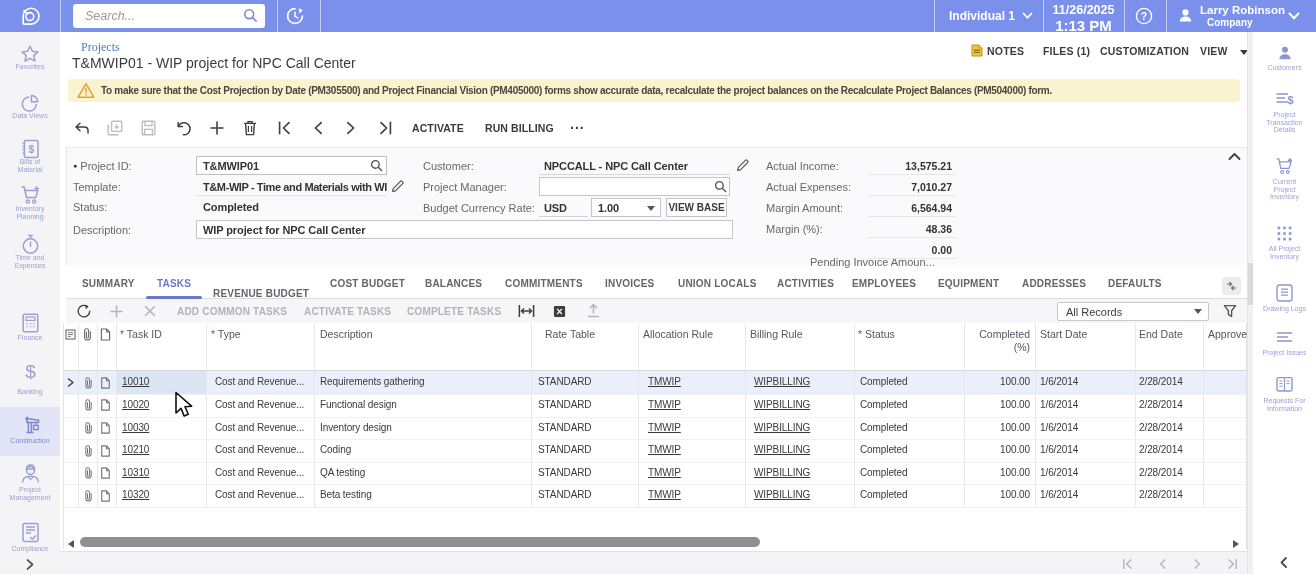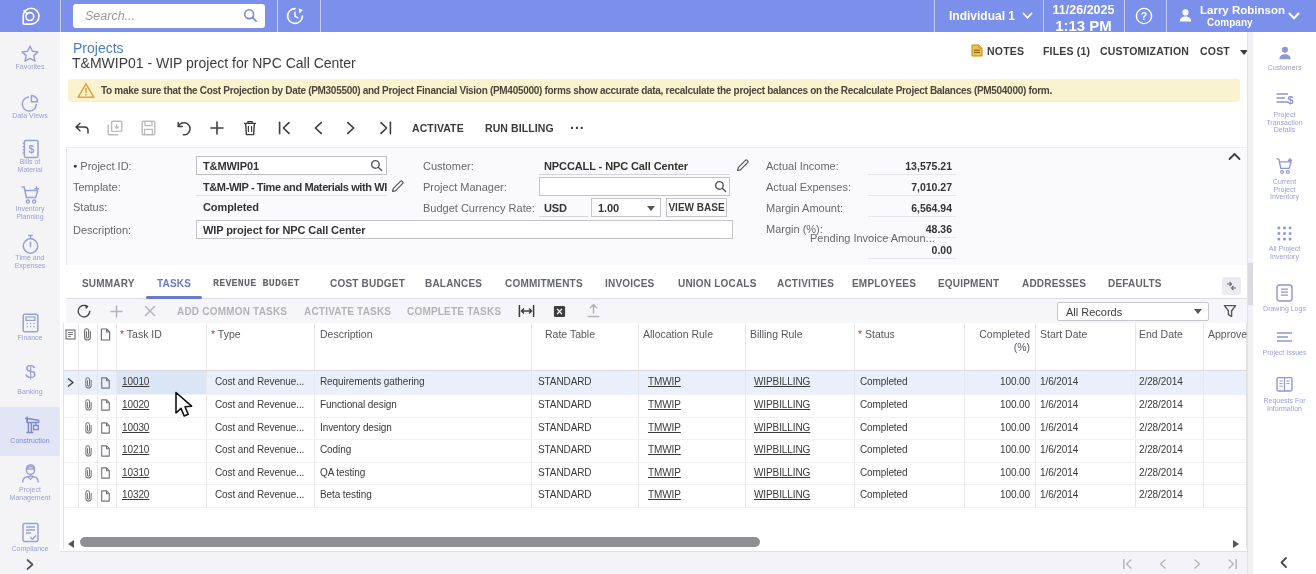--- a/index.html
+++ b/index.html
@@ -157,32 +157,32 @@
     </svg>
   <div class="sbitem sblabel" style="top:513px">Compliance</div>
 
   <svg class="abs" style="left:25px;top:526px" width="10" height="13" viewBox="0 0 10 13">
       <path d="M2.5 2 L7.5 6.5 L2.5 11" fill="none" stroke="#55565c" stroke-width="1.7" stroke-linecap="round" stroke-linejoin="round"></path>
     </svg>
 </div>
 
 <div id="main"></div>
 
-<div class="abs lnk" style="left:73px;top:40px;font-size:14px;">Projects</div>
+<div class="abs lnk" style="left:81px;top:40px;font-size:12px;font-family:Liberation Serif, serif;">Projects</div>
 <div class="abs" style="left:72px;top:55px;font-size:14px;font-weight:500;color:#3c3c3c;">T&amp;MWIP01 - WIP project for NPC Call Center</div>
 
 <svg class="abs" style="left:971px;top:44px" width="12" height="13" viewBox="0 0 12 13">
     <path d="M1 1 H8 L11 4 V12 H1 Z" fill="#f0c33c" stroke="#b98f1e" stroke-width="1"></path>
     <path d="M8 1 V4 H11" fill="#fae3a0" stroke="#b98f1e" stroke-width="1"></path>
     <path d="M3 6.2 H9 M3 8.4 H9" stroke="#7a5c10" stroke-width="1"></path>
   </svg>
 <div class="abs" style="left:987px;top:45px;font-size:10.5px;font-weight:600;color:#3c3c3c;letter-spacing:.2px;">NOTES</div>
 <div class="abs" style="left:1043px;top:45px;font-size:10.5px;font-weight:600;color:#3c3c3c;letter-spacing:.2px;">FILES (1)</div>
 <div class="abs" style="left:1100px;top:45px;font-size:10.5px;font-weight:600;color:#3c3c3c;letter-spacing:.2px;">CUSTOMIZATION</div>
-<div class="abs" style="left:1200px;top:45px;font-size:10.5px;font-weight:600;color:#3c3c3c;letter-spacing:.2px;">COST</div>
+<div class="abs" style="left:1200px;top:45px;font-size:10.5px;font-weight:600;color:#3c3c3c;letter-spacing:.2px;">VIEW</div>
 <div class="abs" style="left:1240px;top:50px;width:0;height:0;border-left:4.5px solid transparent;border-right:4.5px solid transparent;border-top:5.5px solid #3c3c3c;"></div>
 
 <div class="abs" style="left:68px;top:79px;width:1172px;height:23px;background:#fbf2cf;border-radius:3px;"></div>
 <svg class="abs" style="left:77px;top:82px" width="18" height="17" viewBox="0 0 18 17">
     <path d="M9 1.8 L16.8 15.2 H1.2 Z" fill="none" stroke="#e2a23b" stroke-width="1.5" stroke-linejoin="round"></path>
     <path d="M9 6.4 V10.6" stroke="#e2a23b" stroke-width="1.5" stroke-linecap="round"></path>
     <circle cx="9" cy="12.8" r=".9" fill="#e2a23b"></circle>
   </svg>
 <div class="abs" style="left:101px;top:85px;font-size:10px;font-weight:600;letter-spacing:-0.3px;color:#4a463a;text-align:center;">To make sure that the Cost Projection by Date (PM305500) and Project Financial Vision (PM405000) forms show accurate data, recalculate the project balances on the Recalculate Project Balances (PM504000) form.</div>
 
@@ -276,31 +276,31 @@
 <div class="abs" style="left:868px;top:174px;width:88px;height:1px;background:#e6e6ea;"></div>
 <div class="flabel" style="left:766px;top:181px;">Actual Expenses:</div>
 <div class="statval" style="left:852px;top:181px;width:100px;">7,010.27</div>
 <div class="abs" style="left:868px;top:195px;width:88px;height:1px;background:#e6e6ea;"></div>
 <div class="flabel" style="left:766px;top:202px;">Margin Amount:</div>
 <div class="statval" style="left:852px;top:202px;width:100px;">6,564.94</div>
 <div class="abs" style="left:868px;top:216px;width:88px;height:1px;background:#e6e6ea;"></div>
 <div class="flabel" style="left:766px;top:223px;">Margin (%):</div>
 <div class="statval" style="left:852px;top:223px;width:100px;">48.36</div>
 <div class="abs" style="left:868px;top:237px;width:88px;height:1px;background:#e6e6ea;"></div>
-<div class="flabel" style="left:766px;top:232px;padding-left:44px;">Pending Invoice Amoun...</div>
+<div class="flabel" style="left:766px;top:256px;padding-left:44px;">Pending Invoice Amoun...</div>
 <div class="statval" style="left:852px;top:244px;width:100px;">0.00</div>
 <div class="abs" style="left:868px;top:258px;width:88px;height:1px;background:#e6e6ea;"></div>
 
 <svg class="abs" style="left:1228px;top:152px" width="13" height="9" viewBox="0 0 13 9">
     <path d="M1.5 7 L6.5 2 L11.5 7" fill="none" stroke="#3f3f3f" stroke-width="1.8" stroke-linecap="round" stroke-linejoin="round"></path>
   </svg>
 
 <div class="tabtxt" style="left:82px;top:278px;">SUMMARY</div>
 <div class="tabtxt" style="left:157px;top:278px;color:#6a79ce;font-weight:600;">TASKS</div>
-<div class="tabtxt" style="left:213px;top:278px;font-family:Liberation Mono, monospace;">REVENUE BUDGET</div>
+<div class="tabtxt" style="left:213px;top:288px;">REVENUE BUDGET</div>
 <div class="tabtxt" style="left:330px;top:278px;">COST BUDGET</div>
 <div class="tabtxt" style="left:425px;top:278px;">BALANCES</div>
 <div class="tabtxt" style="left:505px;top:278px;">COMMITMENTS</div>
 <div class="tabtxt" style="left:605px;top:278px;">INVOICES</div>
 <div class="tabtxt" style="left:678px;top:278px;">UNION LOCALS</div>
 <div class="tabtxt" style="left:777px;top:278px;">ACTIVITIES</div>
 <div class="tabtxt" style="left:852px;top:278px;">EMPLOYEES</div>
 <div class="tabtxt" style="left:938px;top:278px;">EQUIPMENT</div>
 <div class="tabtxt" style="left:1022px;top:278px;">ADDRESSES</div>
 <div class="tabtxt" style="left:1108px;top:278px;">DEFAULTS</div>

